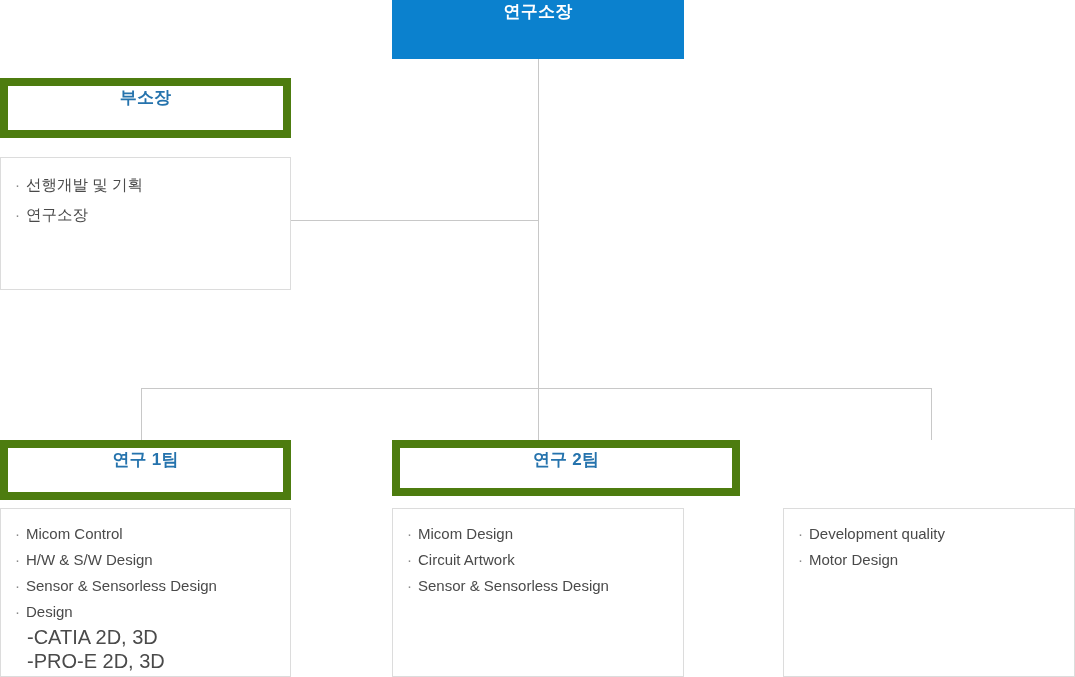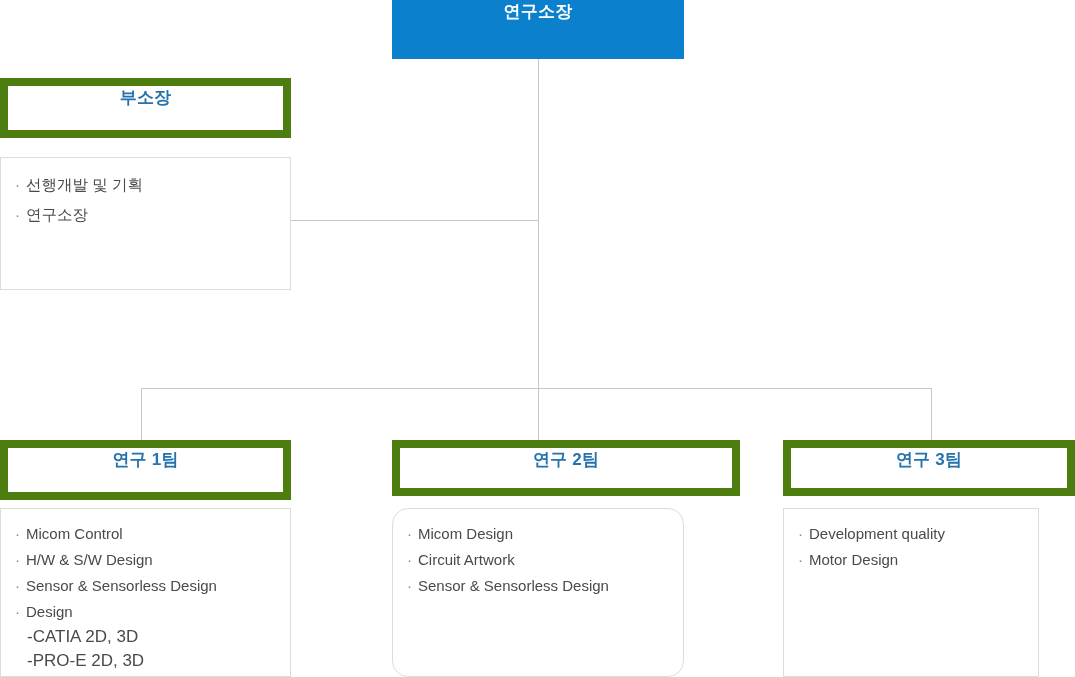--- a/index.html
+++ b/index.html
@@ -82,21 +82,21 @@
   .detail-list li .dot {
     display: inline-block;
     width: 11px;
     color: #8a8a8a;
     font-size: 15px;
   }
   .detail-list li .sub {
     display: block;
     padding-left: 12px;
     color: #4a4a4a;
-    font-size: 17px;
+    font-size: 20px;
     line-height: 24px;
   }
   .detail-ko li { font-size: 15.5px; line-height: 30px; }
 </style>
 </head>
 <body>
 
 <div id="org-chart">
 
   <div class="line v" style="left:538px; top:59px; height:330px;"></div>
@@ -131,31 +131,28 @@
         <li><span class="dot">·</span><span>Micom Control</span></li>
         <li><span class="dot">·</span><span>H/W &amp; S/W Design</span></li>
         <li><span class="dot">·</span><span>Sensor &amp; Sensorless Design</span></li>
         <li><span class="dot">·</span><span>Design</span><span class="sub">-CATIA 2D, 3D</span><span class="sub">-PRO-E 2D, 3D</span></li>
       </ul>
   </div>
 
   <div class="box box-head-outline" style="left:392px; top:440px; width:348px; height:56px;">
     <span class="title">연구 2팀</span>
   </div>
-  <div class="box box-detail" style="left:392px; top:508px; width:292px; height:169px;border-radius:16px;">
+  <div class="box box-detail" style="left:392px; top:508px; width:292px; height:169px;">
     <ul class="detail-list">
         <li><span class="dot">·</span><span>Micom Design</span></li>
         <li><span class="dot">·</span><span>Circuit Artwork</span></li>
         <li><span class="dot">·</span><span>Sensor &amp; Sensorless Design</span></li>
       </ul>
   </div>
 
-  <div class="box box-head-outline" style="left:783px; top:440px; width:292px; height:56px;">
-    <span class="title">연구 3팀</span>
-  </div>
-  <div class="box box-detail" style="left:783px; top:508px; width:256px; height:169px;">
+  <div class="box box-detail" style="left:783px; top:508px; width:292px; height:169px;">
     <ul class="detail-list">
         <li><span class="dot">·</span><span>Development quality</span></li>
         <li><span class="dot">·</span><span>Motor Design</span></li>
       </ul>
   </div>
 
 </div>
 
 </body></html>

